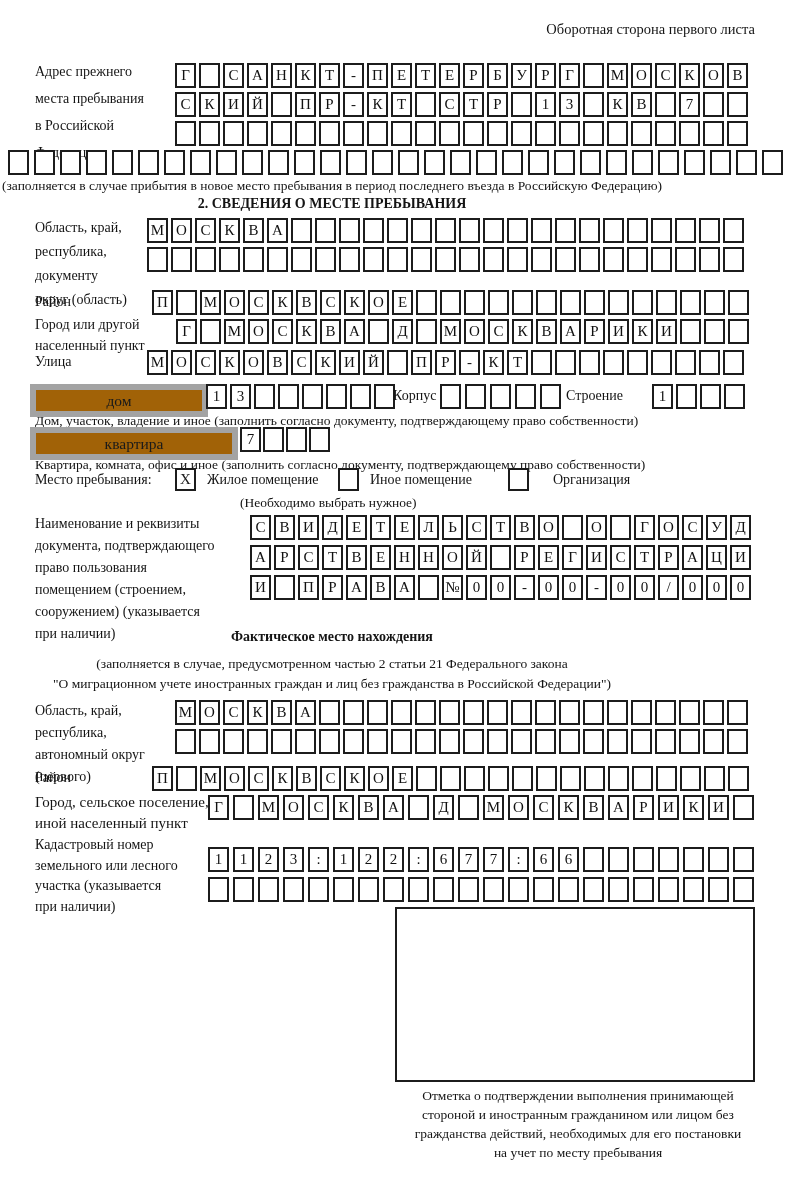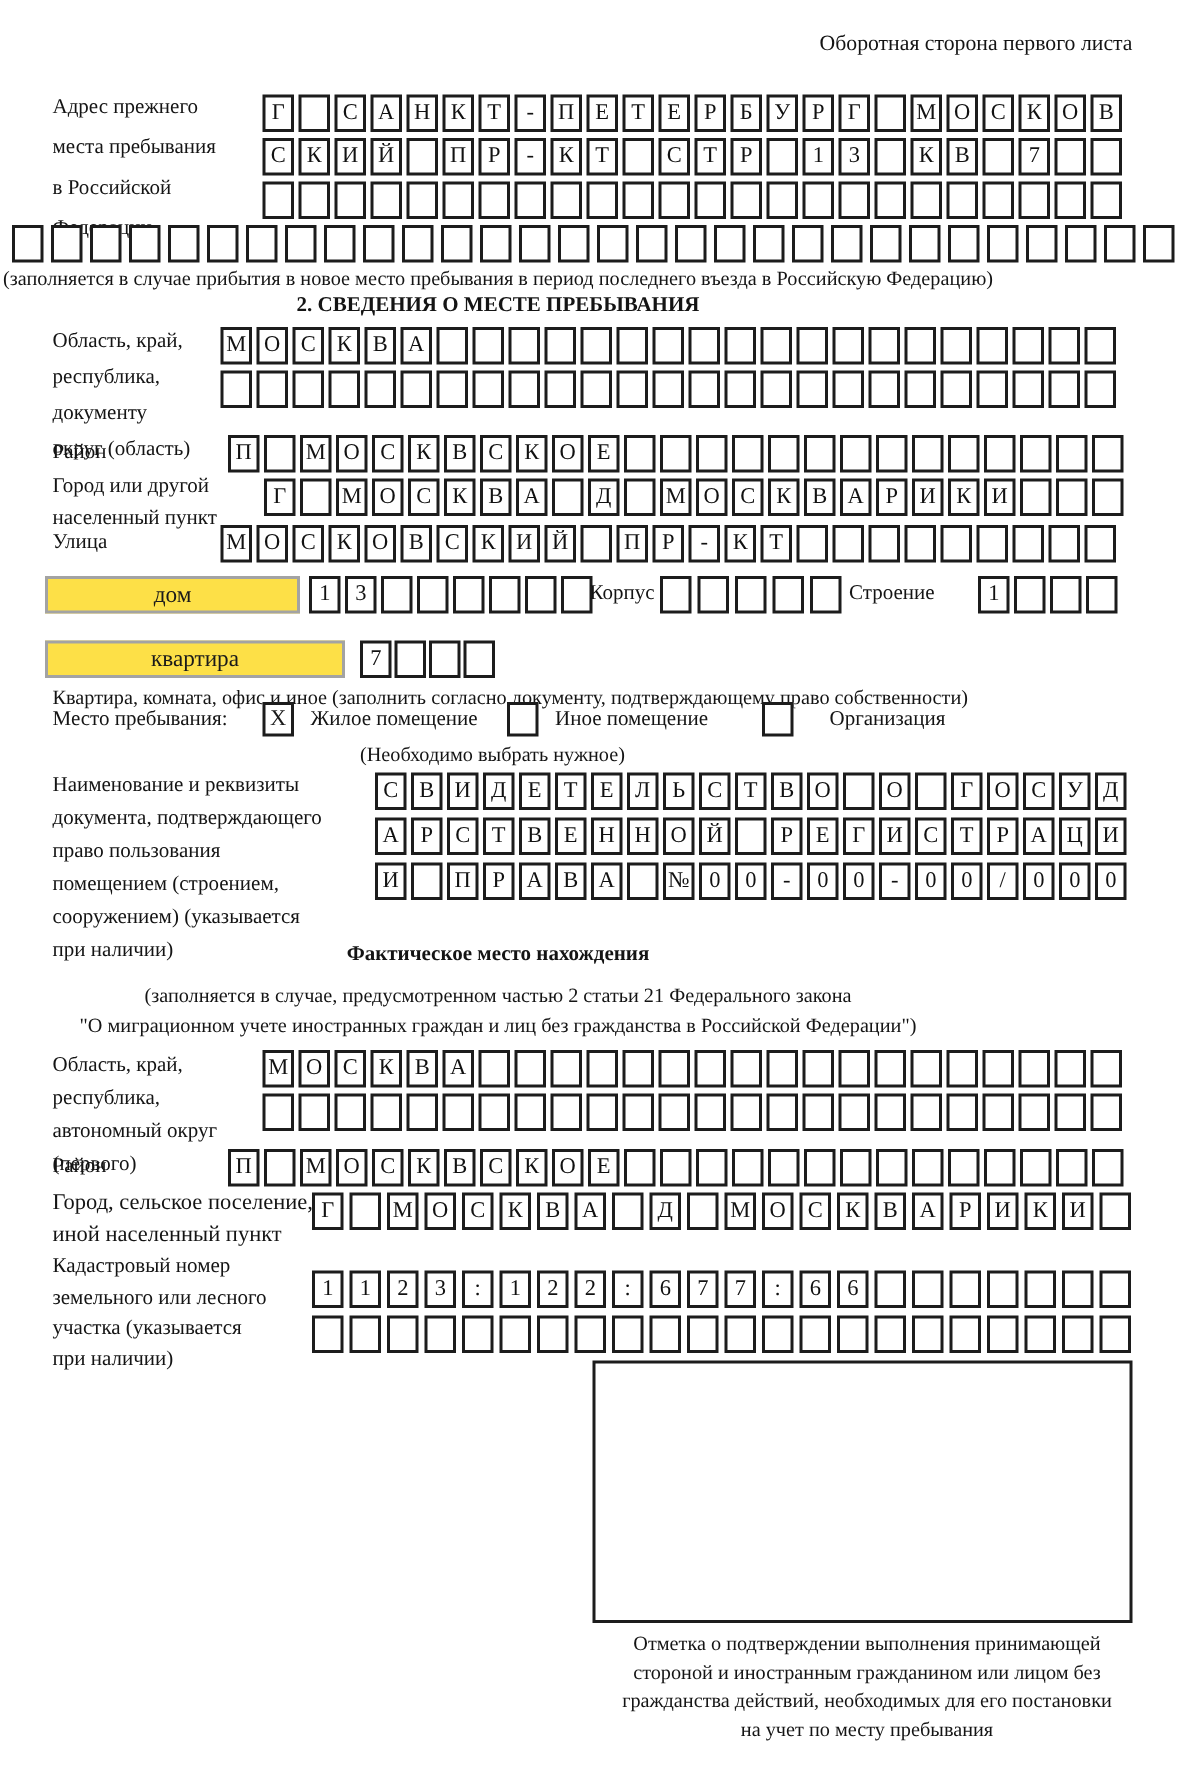--- a/index.html
+++ b/index.html
@@ -11,21 +11,21 @@
   .cell{flex:none;width:17px;height:21px;border:2px solid #1c1c1c;background:#fff;
         font:15px/21px "Liberation Serif",serif;text-align:center;color:#111;}
   .lbl{font-size:14px;line-height:1;color:#141414;white-space:nowrap;}
   .lines div{white-space:nowrap;}
   .lh27 div{line-height:27px;} .lh24 div{line-height:24px;}
   .lh22 div{line-height:22px;} .lh21 div{line-height:21px;}
   .lh20 div{line-height:20.5px;}
   .note{font-size:13.5px;line-height:1.2;color:#141414;white-space:nowrap;}
   .center{width:664px;text-align:center;left:0;}
   .bold{font-weight:bold;}
-  .widebox{border:2px solid #a3a3a3;height:21px;background:#fde047;
+  .widebox{border:6px solid #a3a3a3;height:21px;background:#a16207;
            font:15.5px/21px "Liberation Serif",serif;text-align:center;}
   .chk{flex:none;width:17px;height:19px;border:2px solid #1c1c1c;background:#fff;
        font:15px/19px "Liberation Serif",serif;text-align:center;}
   .bigbox{border:2px solid #1c1c1c;background:#fff;}
   .btxt{font-size:13.5px;line-height:19px;text-align:center;color:#141414;}
 </style>
 </head>
 <body>
 
 <div id="page">
@@ -321,20 +321,21 @@
       <div class="cell"></div>
       <div class="cell"></div>
     </div>
   <div class="abs lbl" style="left:566px;top:389px;">Строение</div>
   <div class="abs row" style="left:652px;top:384px;">
       <div class="cell">1</div>
       <div class="cell"></div>
       <div class="cell"></div>
       <div class="cell"></div>
     </div>
+  <div class="abs note" style="left:35px;top:413px;">Дом, участок, владение и иное (заполнить согласно документу, подтверждающему право собственности)</div>
 
   <div class="abs widebox" style="left:30px;top:427px;width:196px;">квартира</div>
   <div class="abs row g2" style="left:240px;top:427px;">
       <div class="cell">7</div>
       <div class="cell"></div>
       <div class="cell"></div>
       <div class="cell"></div>
     </div>
   <div class="abs note" style="left:35px;top:457px;">Квартира, комната, офис и иное (заполнить согласно документу, подтверждающему право собственности)</div>
 

